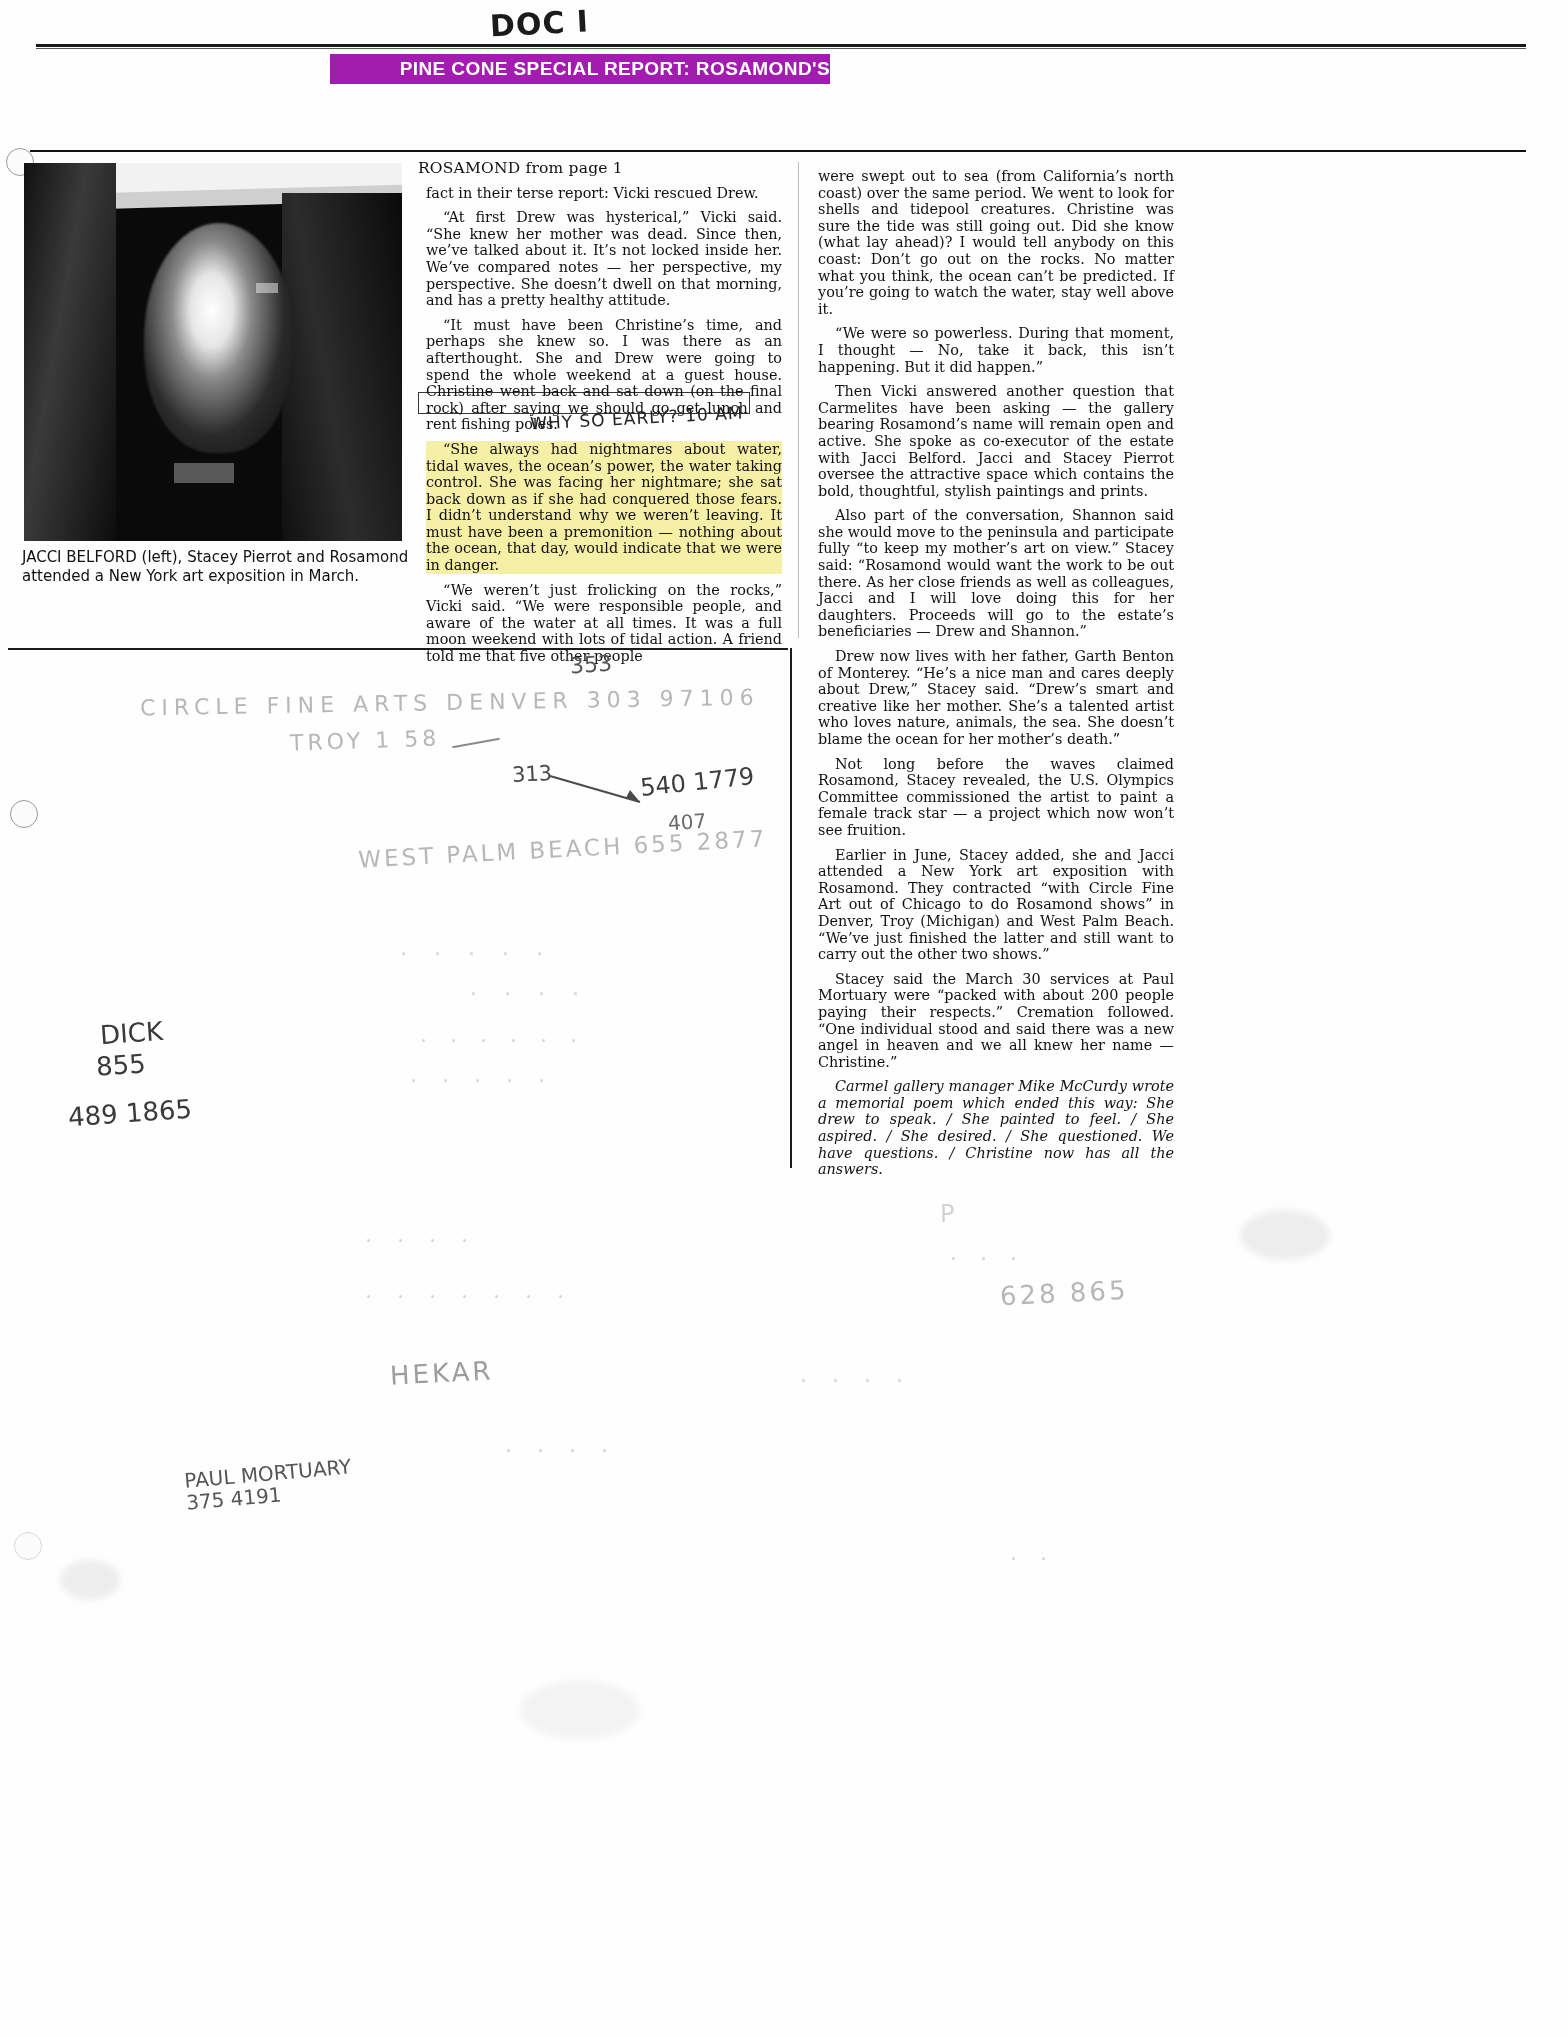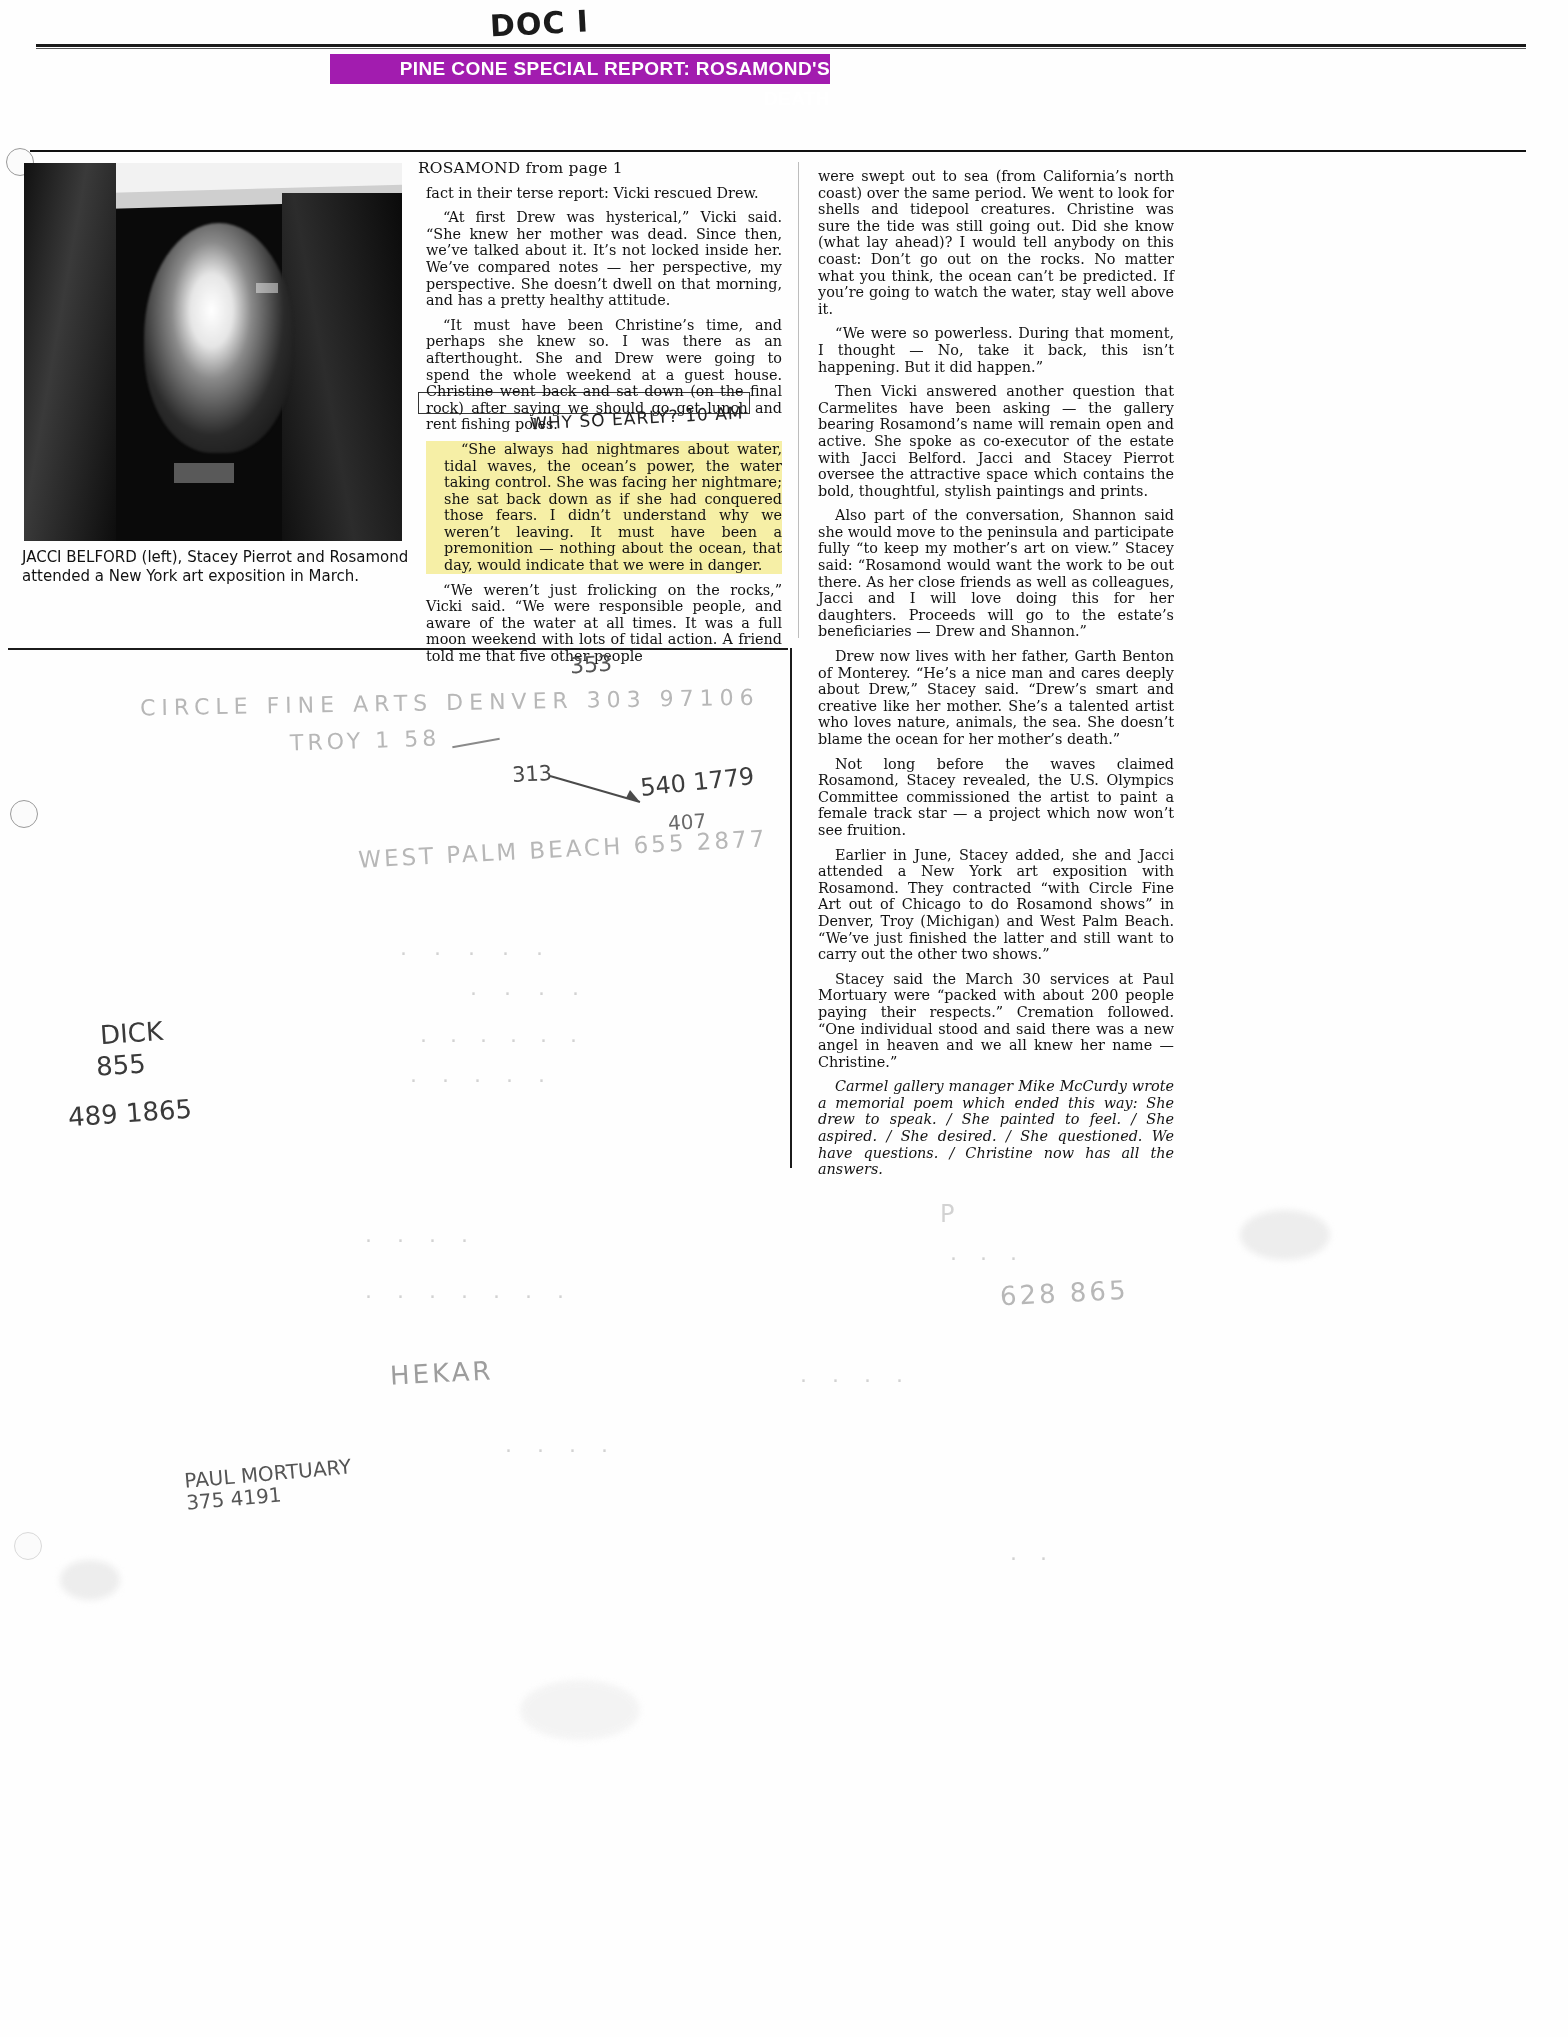--- a/index.html
+++ b/index.html
@@ -137,21 +137,21 @@
   </div>
   <div id="caption">JACCI BELFORD (left), Stacey Pierrot and Rosamond attended a New York art exposition in March.</div>
 
   <div id="colrule"></div>
 
   <div class="col" id="col-mid">
     <div class="jumpline">ROSAMOND from page 1</div>
     <p class="noind">fact in their terse report: Vicki rescued Drew.</p>
     <p>“At first Drew was hysterical,” Vicki said. “She knew her mother was dead. Since then, we’ve talked about it. It’s not locked inside her. We’ve compared notes — her perspective, my perspective. She doesn’t dwell on that morning, and has a pretty healthy attitude.</p>
     <p>“It must have been Christine’s time, and perhaps she knew so. I was there as an afterthought. She and Drew were going to spend the whole weekend at a guest house. Christine went back and sat down (on the final rock) after saying we should go get lunch and rent fishing poles.</p>
-    <p style="background:linear-gradient(#f6efa6,#f6efa6);padding-left:18px;">“She always had nightmares about water, tidal waves, the ocean’s power, the water taking control. She was facing her nightmare; she sat back down as if she had conquered those fears. I didn’t understand why we weren’t leaving. It must have been a premonition — nothing about the ocean, that day, would indicate that we were in danger.</p>
+    <p style="background:linear-gradient(#f6efa6,#f6efa6);">“She always had nightmares about water, tidal waves, the ocean’s power, the water taking control. She was facing her nightmare; she sat back down as if she had conquered those fears. I didn’t understand why we weren’t leaving. It must have been a premonition — nothing about the ocean, that day, would indicate that we were in danger.</p>
     <p>“We weren’t just frolicking on the rocks,” Vicki said. “We were responsible people, and aware of the water at all times. It was a full moon weekend with lots of tidal action. A friend told me that five other people</p>
   </div>
 
   <div class="note hand" style="left:418px;top:392px;width:330px;height:20px;border:1.5px solid #111;opacity:.85;"></div>
   <div class="note hand" style="left:530px;top:408px;font-size:17px;transform:rotate(-3deg);color:#222;">WHY SO EARLY? 10 AM</div>
 
   <div class="col" id="col-right">
     <p class="noind">were swept out to sea (from California’s north coast) over the same period. We went to look for shells and tidepool creatures. Christine was sure the tide was still going out. Did she know (what lay ahead)? I would tell anybody on this coast: Don’t go out on the rocks. No matter what you think, the ocean can’t be predicted. If you’re going to watch the water, stay well above it.</p>
     <p>“We were so powerless. During that moment, I thought — No, take it back, this isn’t happening. But it did happen.”</p>
     <p>Then Vicki answered another question that Carmelites have been asking — the gallery bearing Rosamond’s name will remain open and active. She spoke as co-executor of the estate with Jacci Belford. Jacci and Stacey Pierrot oversee the attractive space which contains the bold, thoughtful, stylish paintings and prints.</p>

